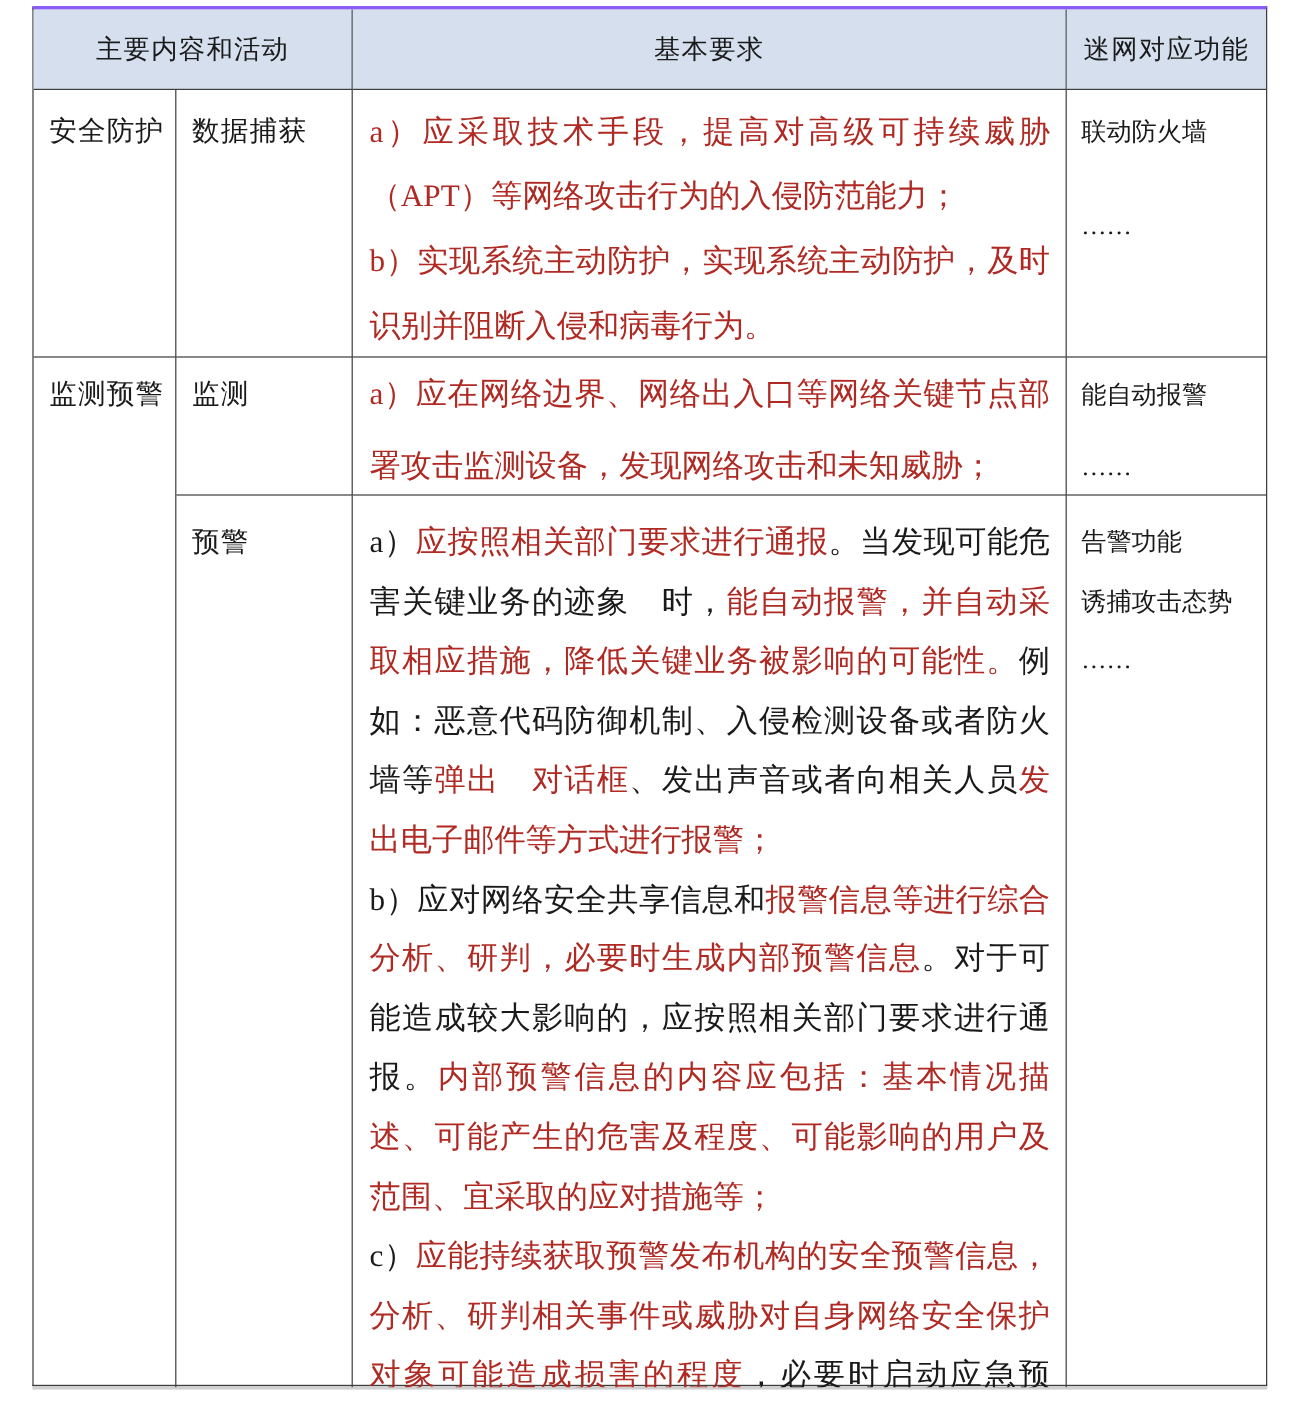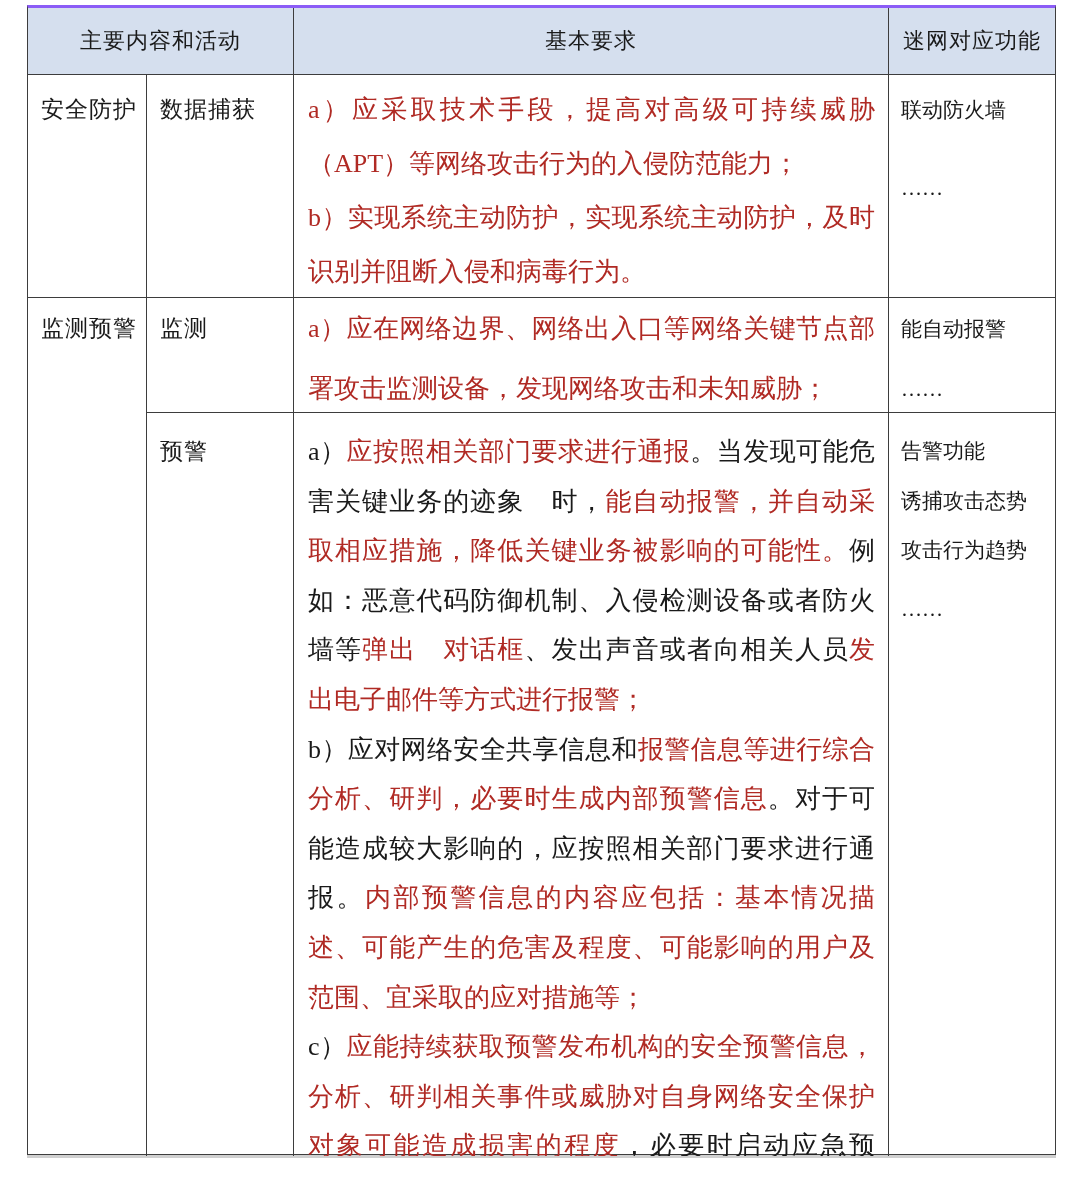--- a/index.html
+++ b/index.html
@@ -120,18 +120,17 @@
 
     <div class="cell r3 c2 label lh3 last-row">预警</div>
     <div class="cell r3 c3 req lh3 last-row">
         <p><span class="seg-black">a）</span><span class="seg-red">应按照相关部门要求进行通报</span><span class="seg-black">。当发现可能危害关键业务的迹象　时，</span><span class="seg-red">能自动报警，并自动采取相应措施，降低关键业务被影响的可能性。</span><span class="seg-black">例如：恶意代码防御机制、入侵检测设备或者防火墙等</span><span class="seg-red">弹出　对话框</span><span class="seg-black">、发出声音或者向相关人员</span><span class="seg-red">发出电子邮件等方式进行报警；</span></p>
         <p><span class="seg-black">b）应对网络安全共享信息和</span><span class="seg-red">报警信息等进行综合分析、研判，必要时生成内部预警信息</span><span class="seg-black">。对于可能造成较大影响的，应按照相关部门要求进行通报。</span><span class="seg-red">内部预警信息的内容应包括：基本情况描述、可能产生的危害及程度、可能影响的用户及范围、宜采取的应对措施等；</span></p>
         <p><span class="seg-black">c）</span><span class="seg-red">应能持续获取预警发布机构的安全预警信息，分析、研判相关事件或威胁对自身网络安全保护对象可能造成损害的程度</span><span class="seg-black">，必要时启动应急预案。获取的安全预警信息应按照规定通报给相关人员和相关部门；</span></p>
       </div>
     <div class="cell r3 c4 func lh3 last-col last-row">
         <div class="fn-item">告警功能</div>
         <div class="fn-item">诱捕攻击态势</div>
-        <div class="fn-item">攻击行为趋势</div>
         <div class="fn-item">……</div>
       </div>
 
   </div>
 </div>
 
 </body></html>

